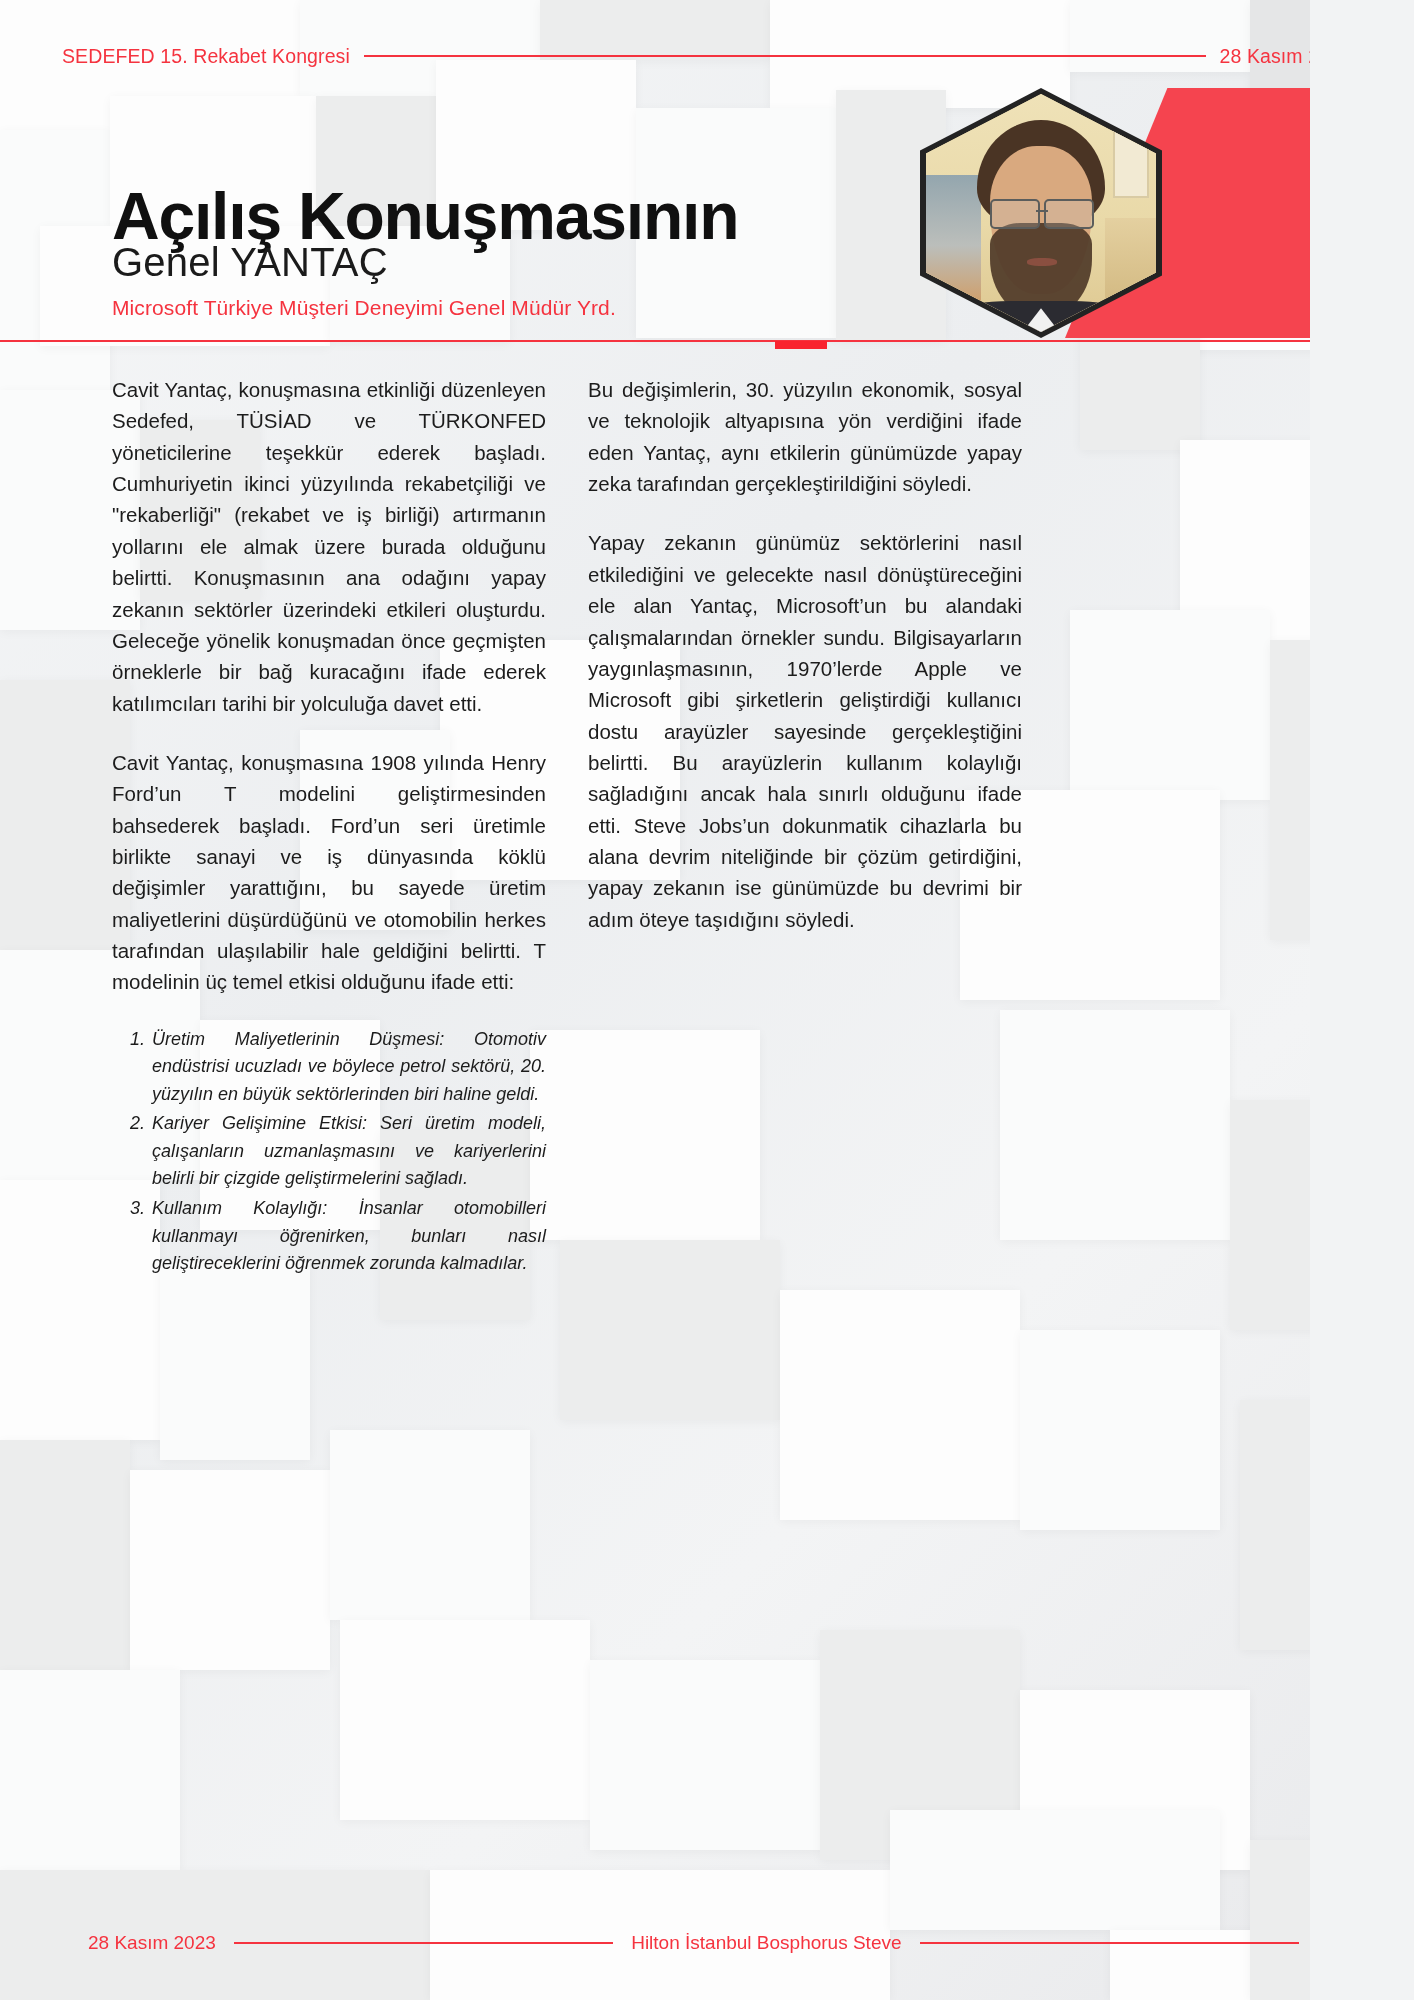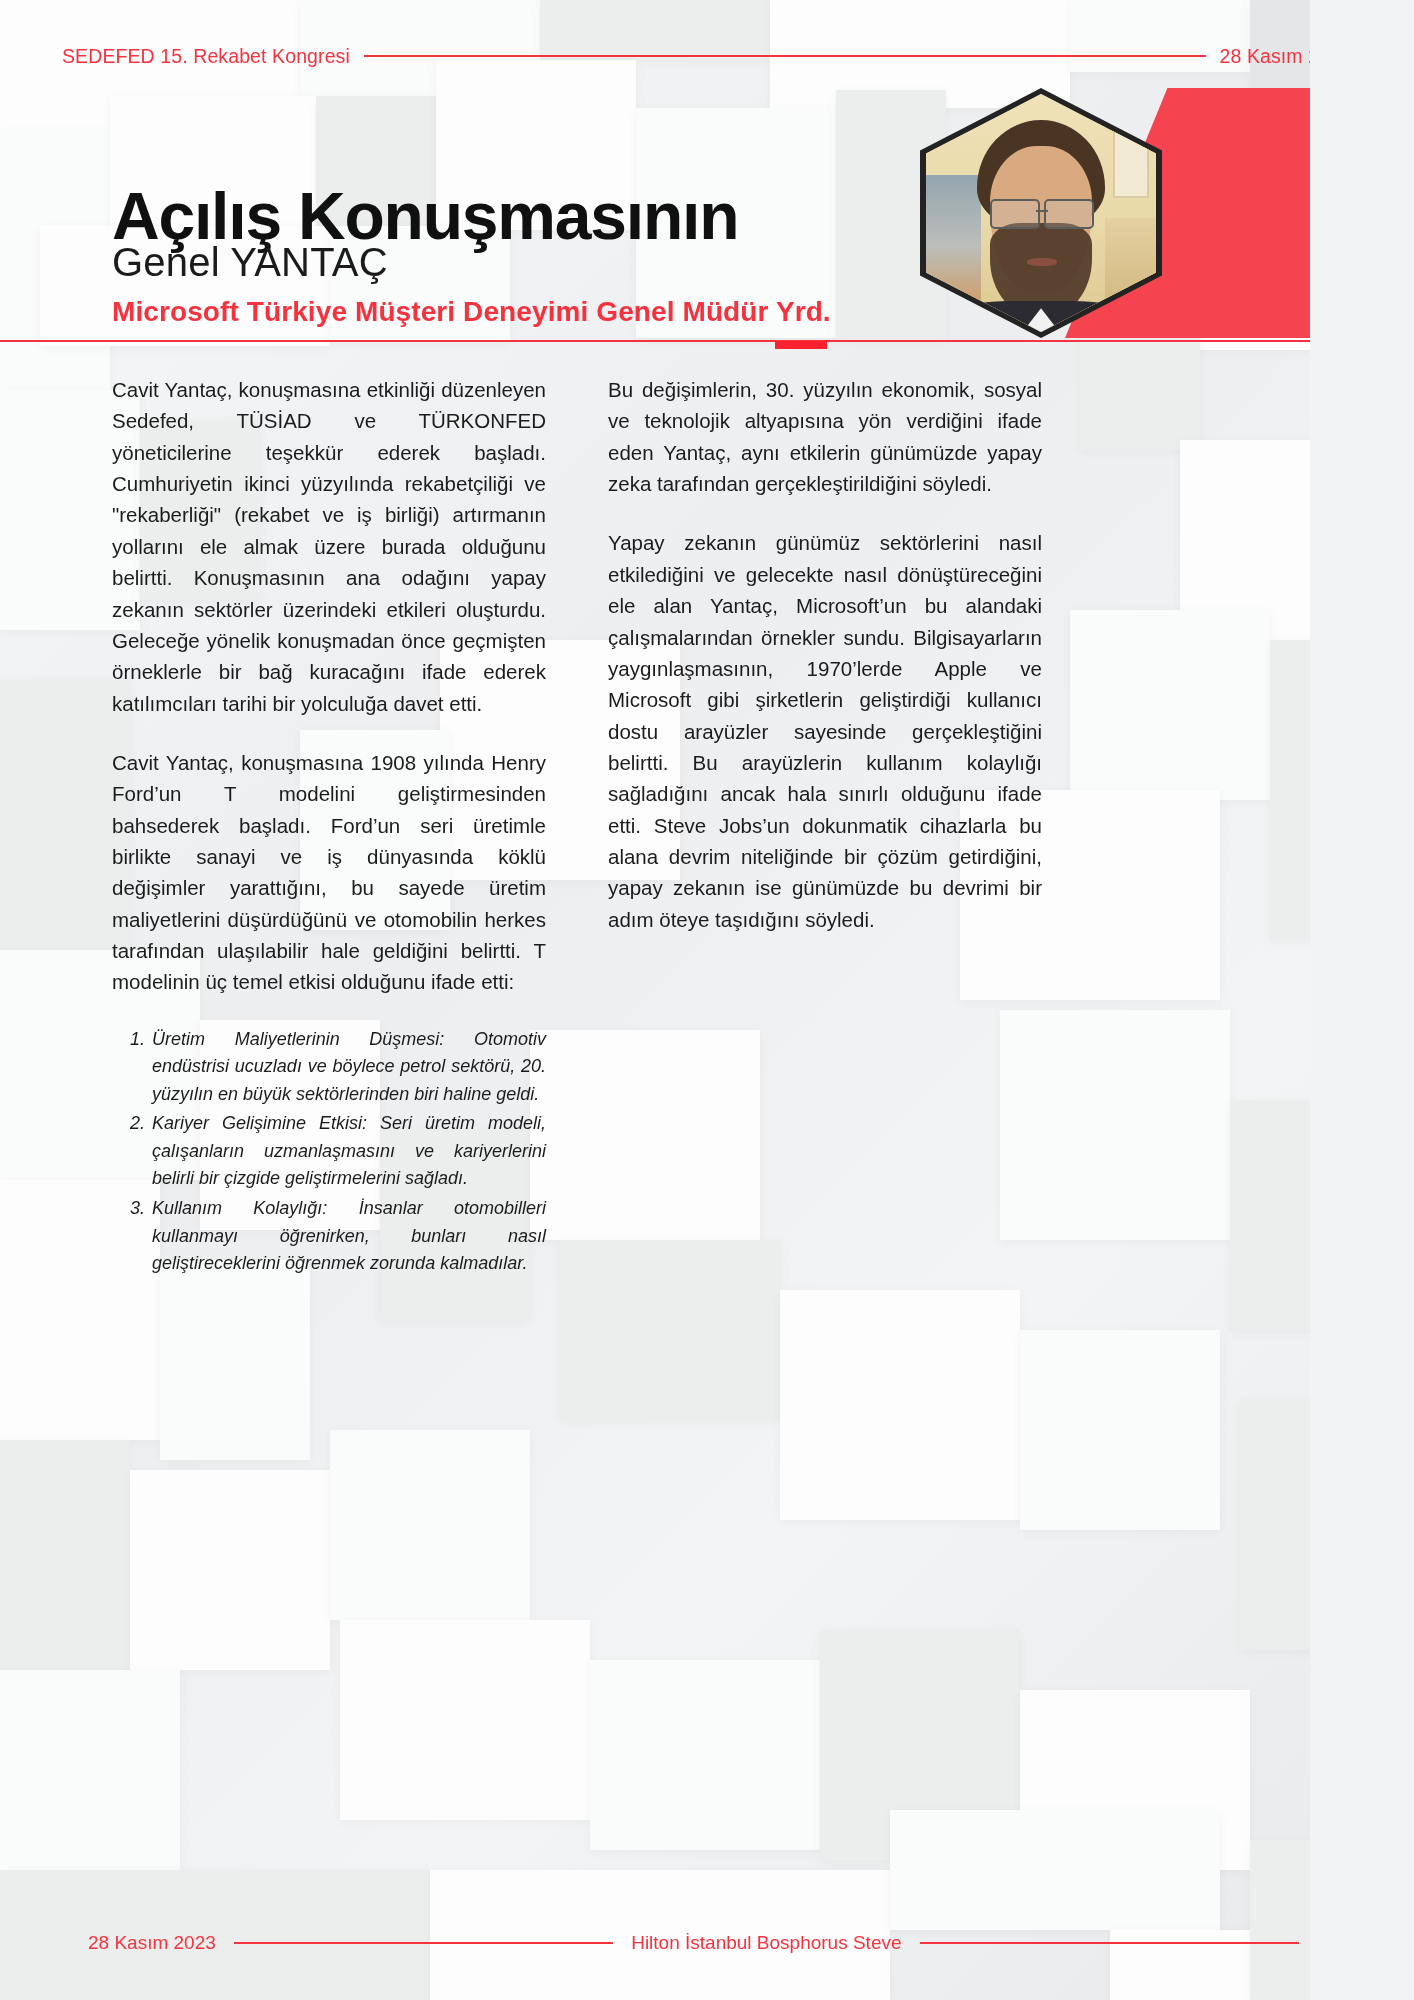--- a/index.html
+++ b/index.html
@@ -78,22 +78,22 @@
     top: 240px;
     font-size: 40px;
     color: #1b1b1b;
     font-weight: 400;
     letter-spacing: 0.2px;
   }
   .hero-role {
     position: absolute;
     left: 112px;
     top: 296px;
-    font-size: 28px;
-    font-weight: bold;
+    font-size: 21px;
+    font-weight: normal;
     color: #f5333f;
     letter-spacing: 0.1px;
   }
 
   
   .photo-wrap {
     position: absolute;
     left: 895px;
     top: 88px;
     width: 490px;
@@ -212,21 +212,21 @@
     background: #f9232f;
   }
 
   
   .cols {
     position: absolute;
     left: 112px;
     top: 374px;
     width: 1190px;
     display: flex;
-    gap: 62px;
+    gap: 42px;
   }
   .col {
     width: 434px;
     flex: 0 0 434px;
   }
   .col p {
     margin: 0 0 28px 0;
     font-size: 20.5px;
     line-height: 1.53;
     color: #1c1c1c;

